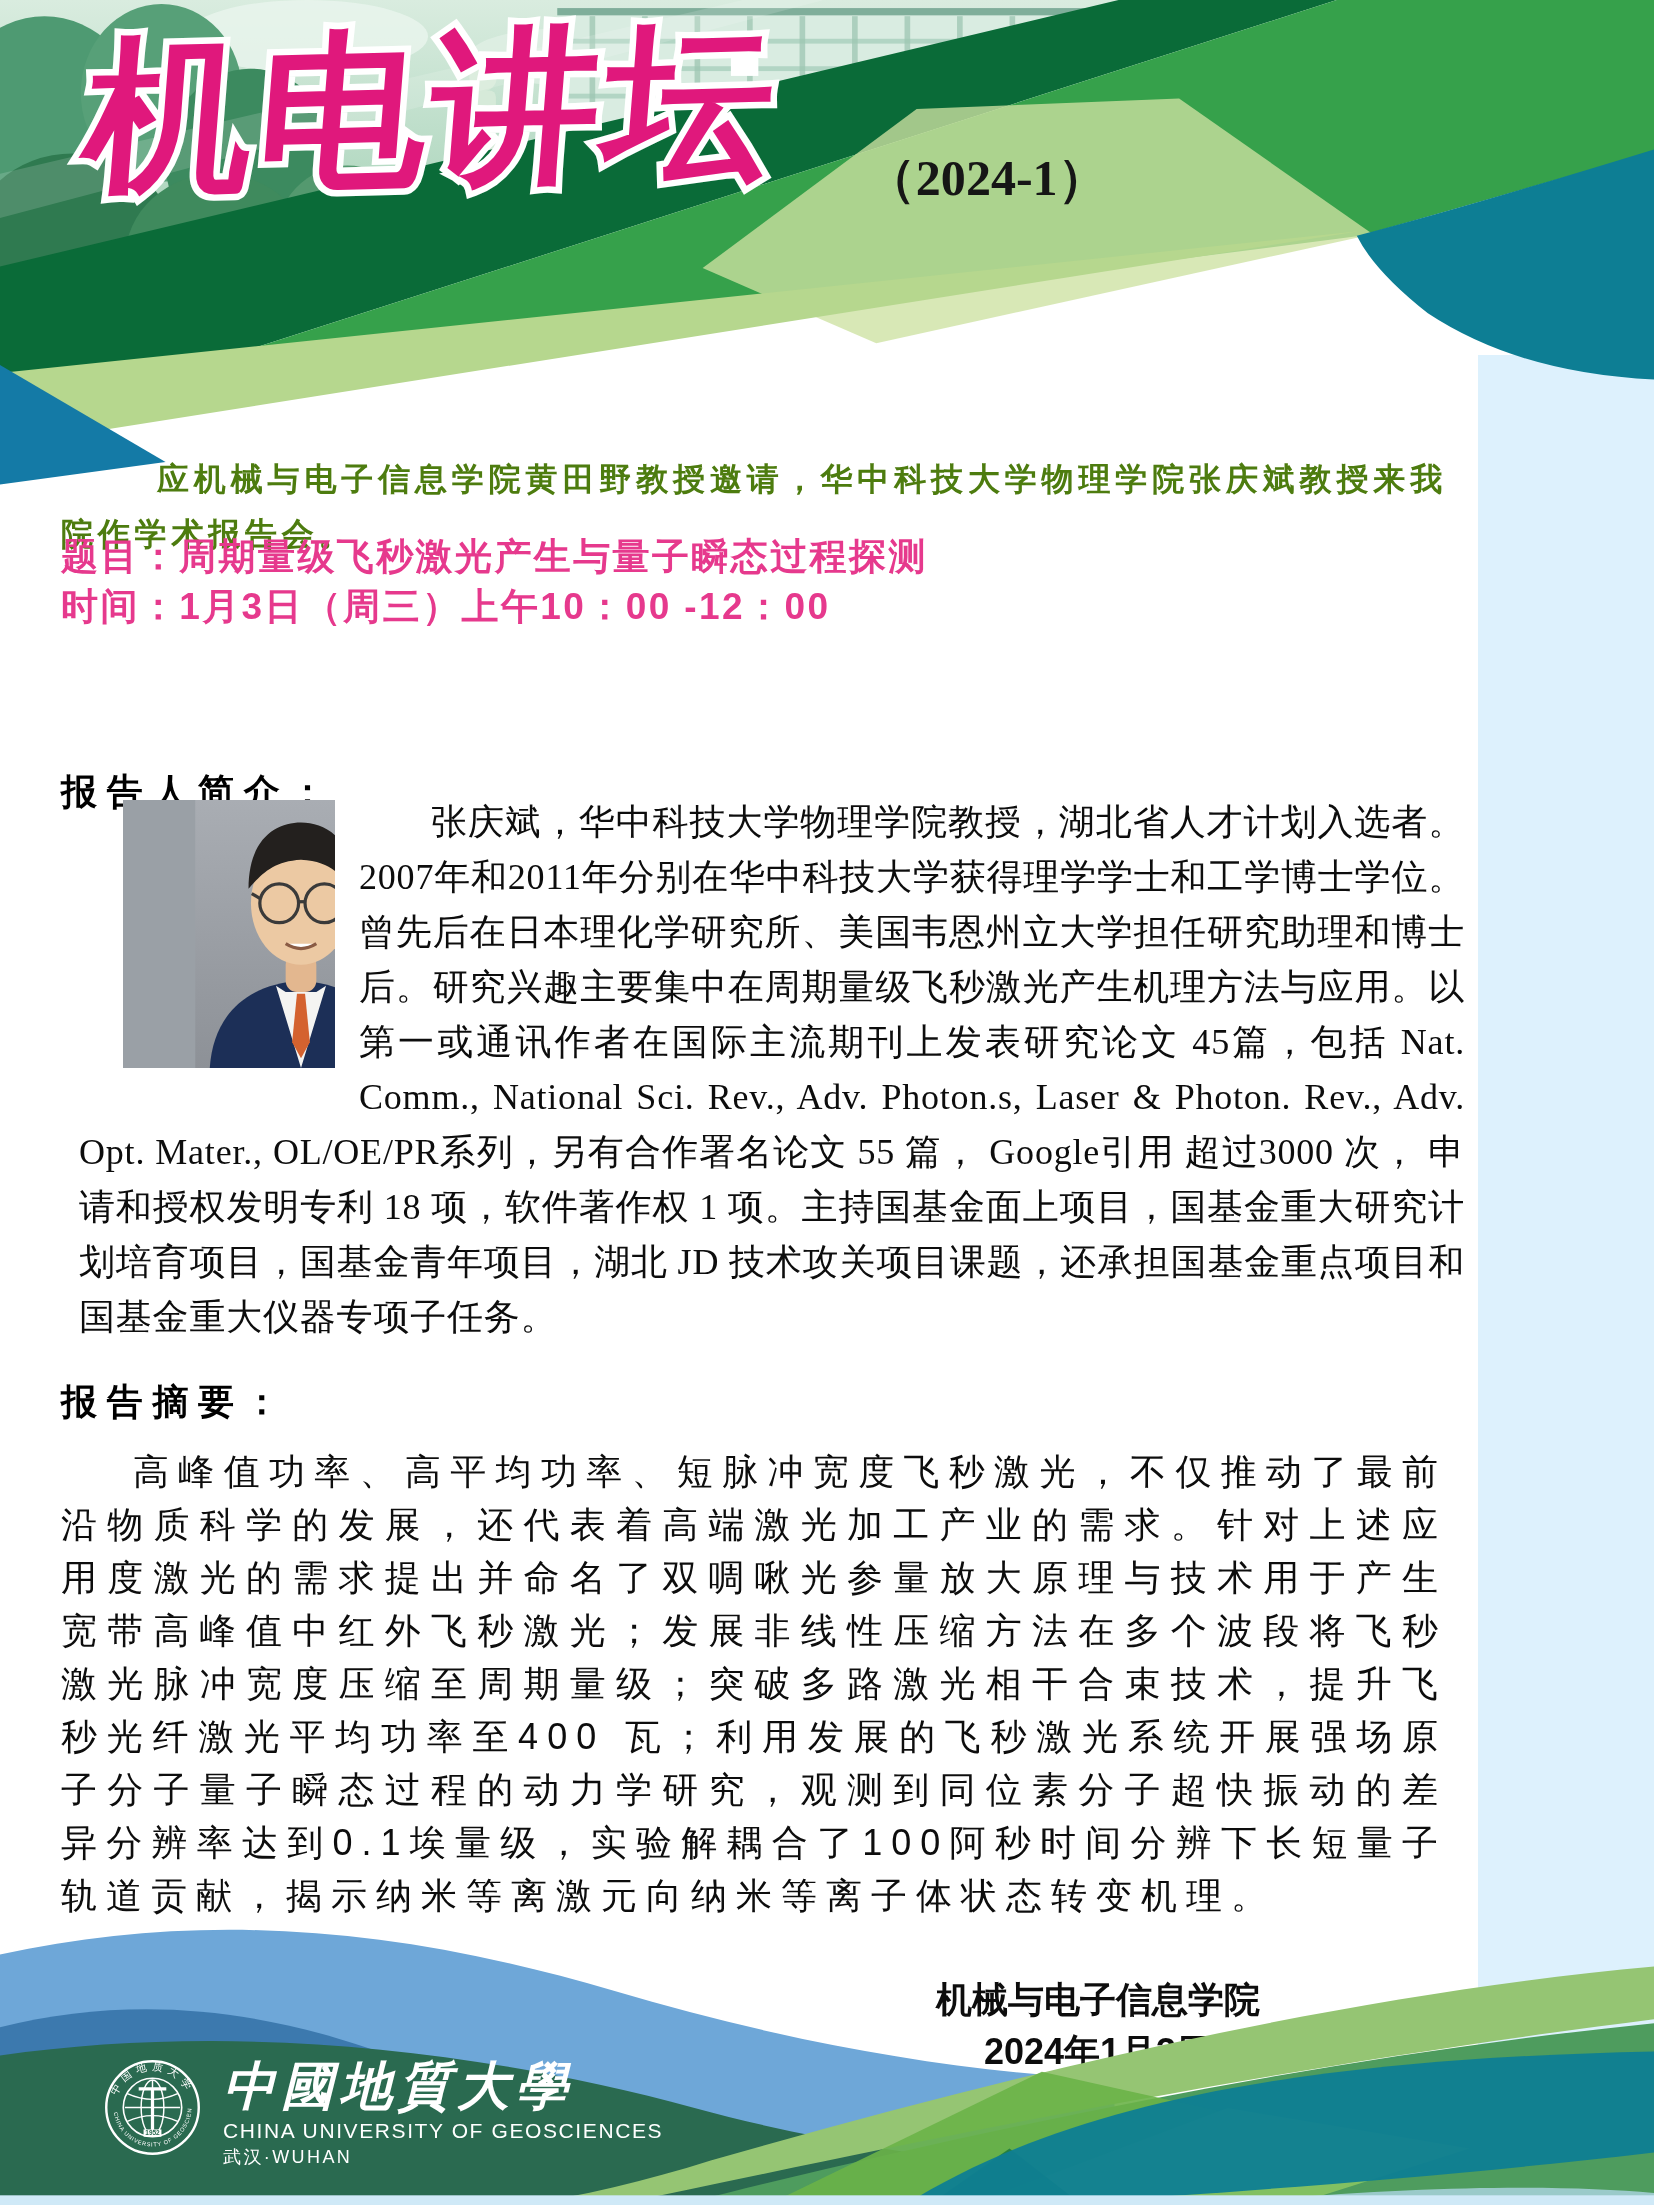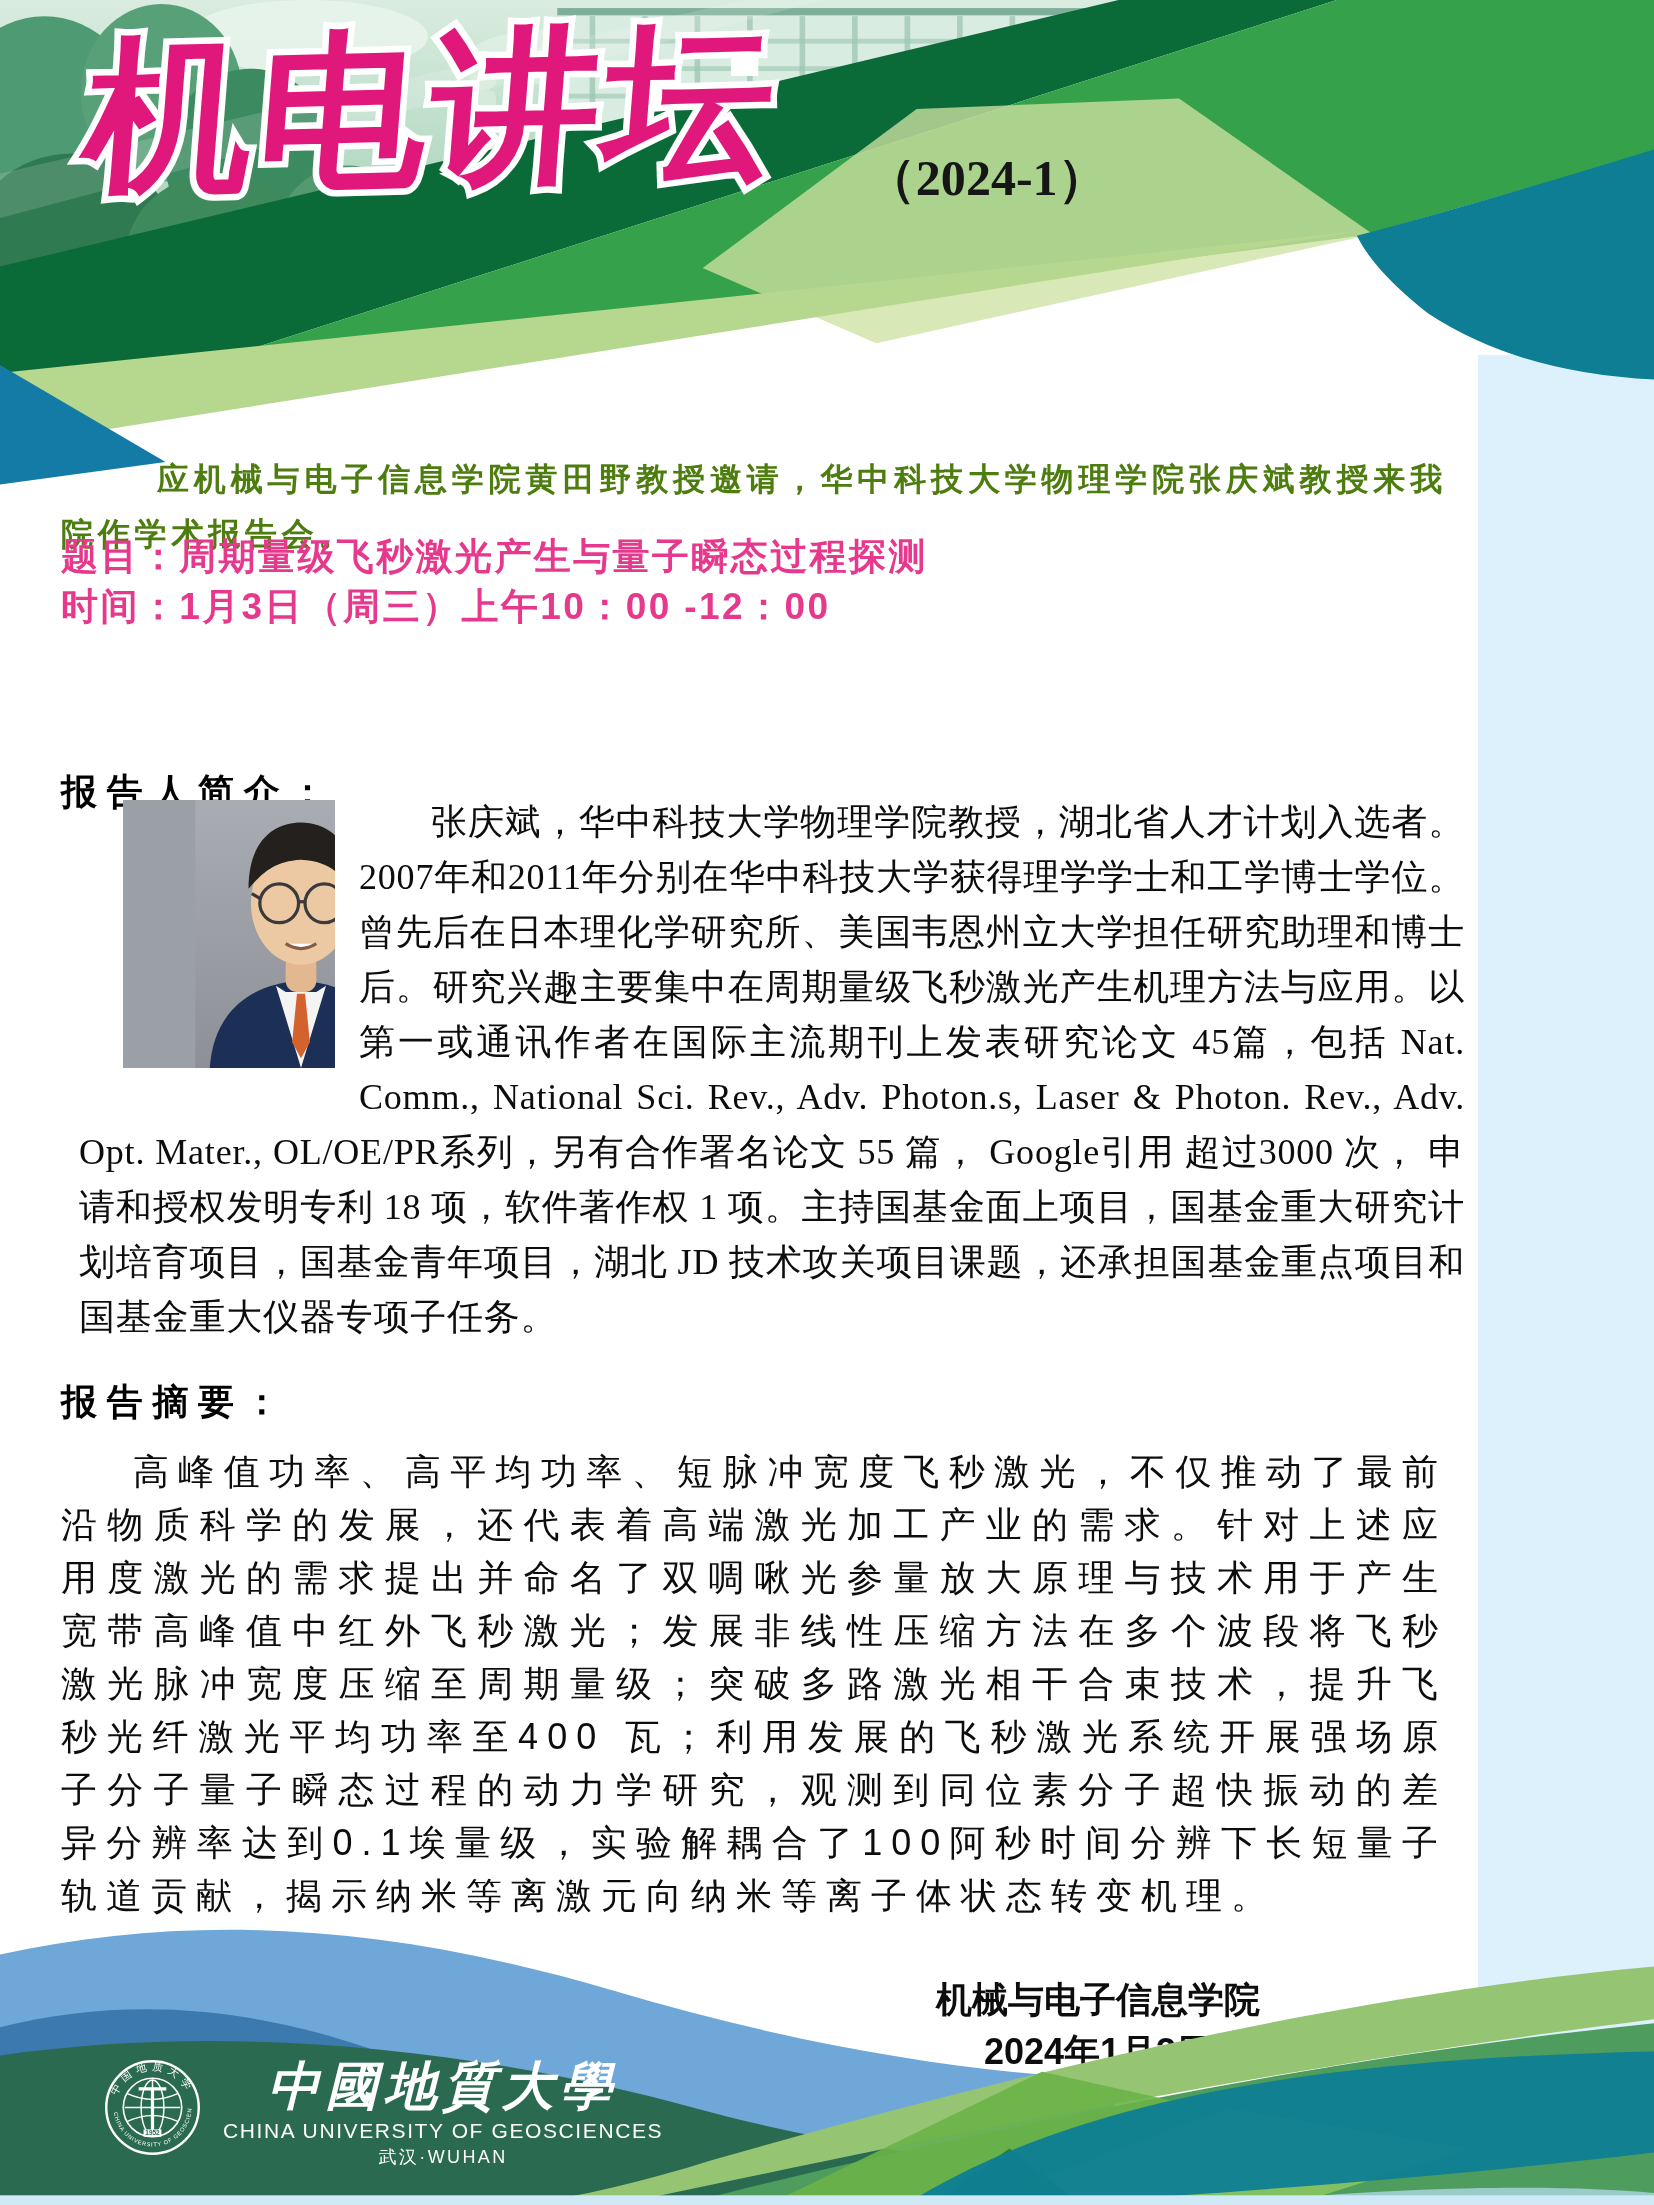--- a/index.html
+++ b/index.html
@@ -45,21 +45,21 @@
   .signoff{
     position:absolute;right:394px;top:1974px;
     display:flex;flex-direction:column;align-items:center;
     font-size:36px;font-weight:bold;line-height:52px;color:#0d0d0d;justify-content:space-between;
   }
   
   .logo-block{
     position:absolute;left:103px;top:2058px;
     display:flex;flex-direction:row;align-items:flex-start;gap:21px;color:#ffffff;
   }
-  .logo-text{display:flex;flex-direction:column;align-items:center;}
+  .logo-text{display:flex;flex-direction:column;}
   .logo-cn{
     font-family:"Liberation Serif", serif;font-style:italic;font-weight:bold;
     font-size:52px;letter-spacing:6.5px;line-height:57px;white-space:nowrap;
   }
   .logo-en{font-size:21px;letter-spacing:1.6px;line-height:31px;white-space:nowrap;}
   .logo-city{font-size:18px;letter-spacing:2.4px;line-height:22.6px;}
 </style>
 </head>
 <body>
 

